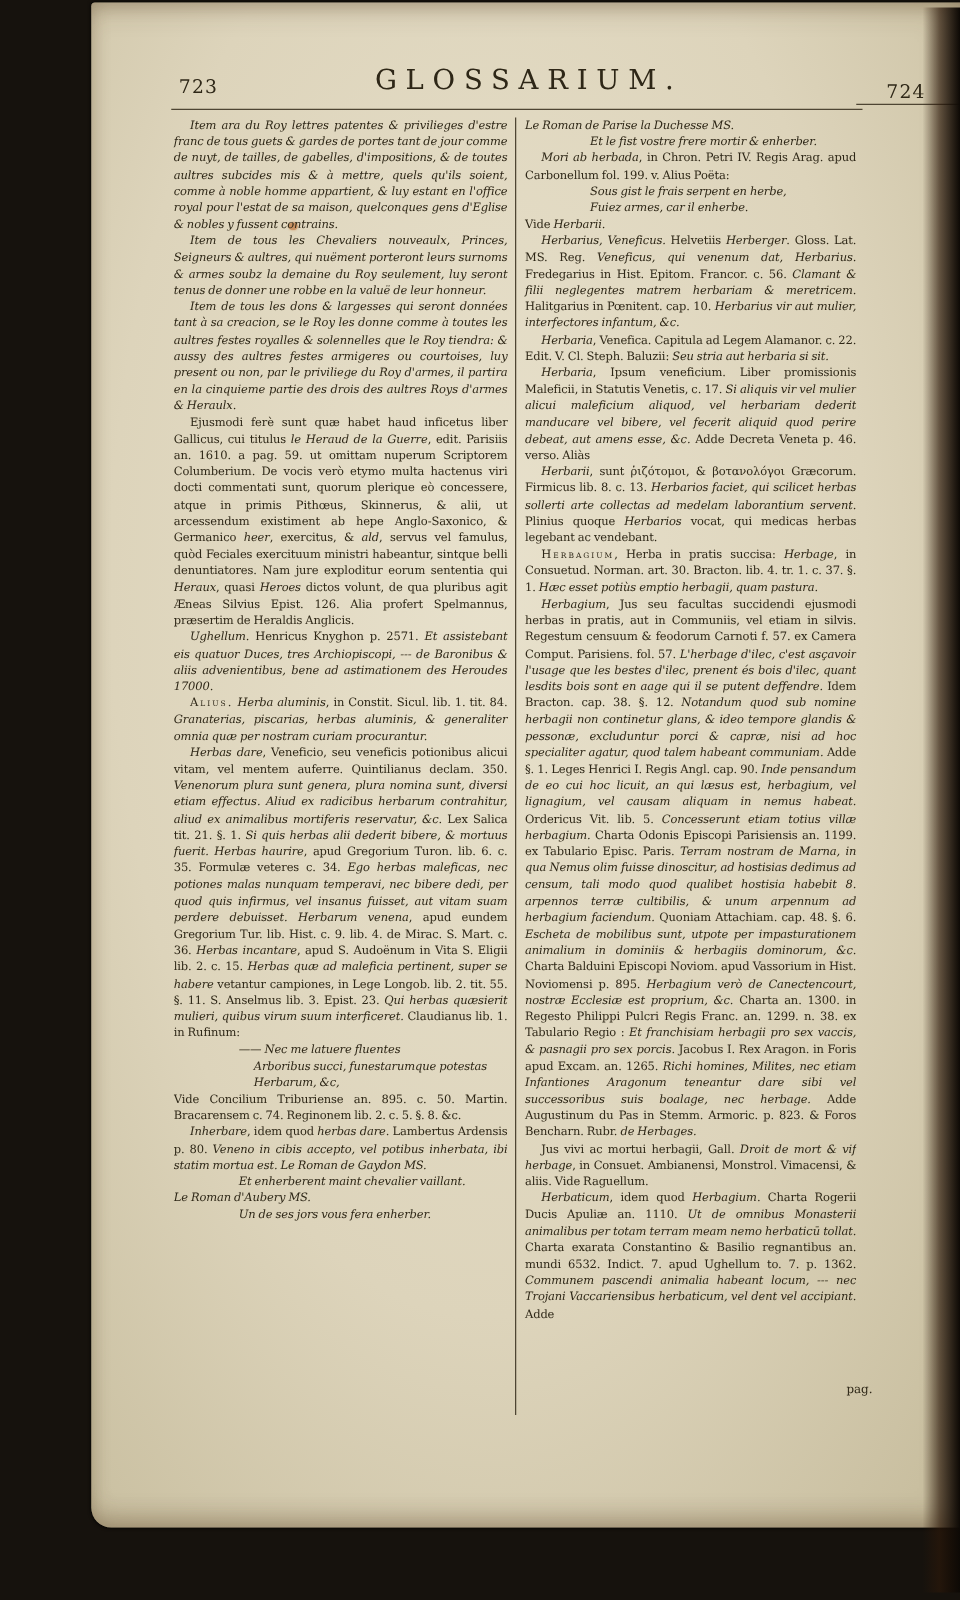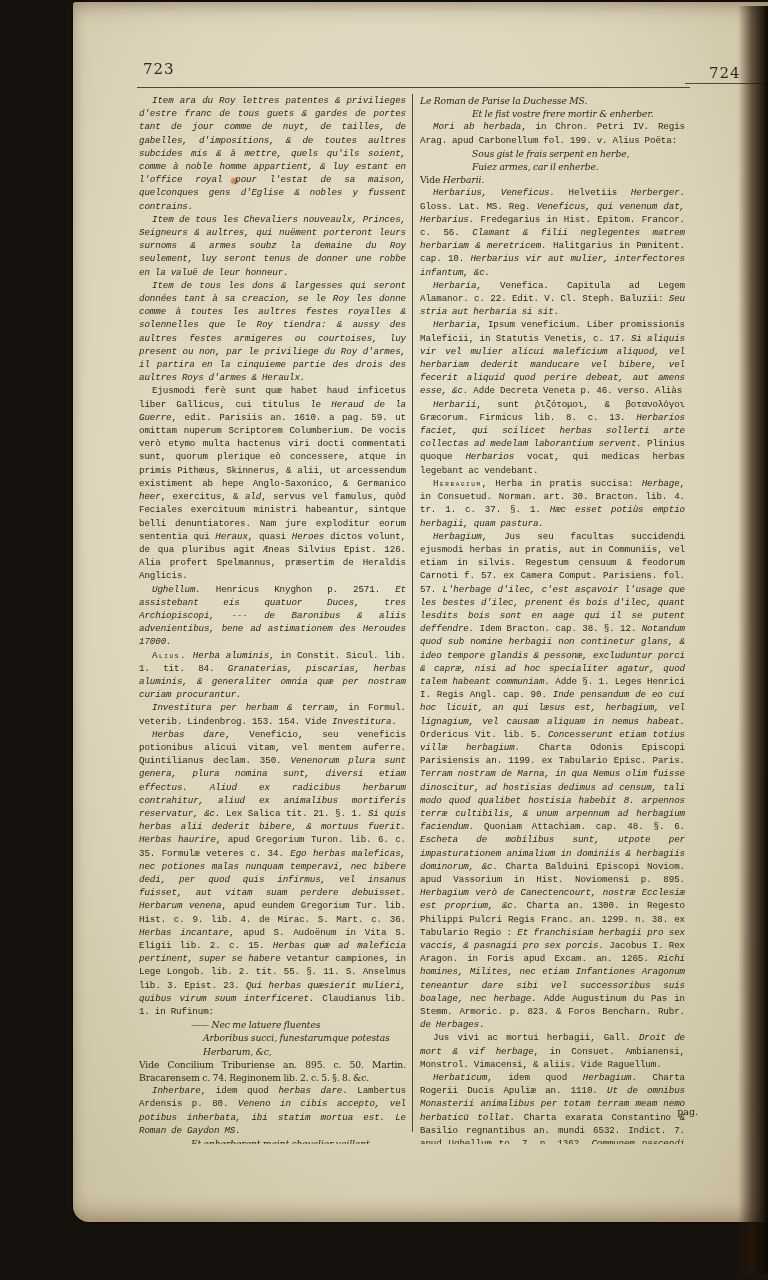--- a/index.html
+++ b/index.html
@@ -56,52 +56,52 @@
   }
   .col{
     height:1050px;overflow:hidden;
     font-size:9.2px;line-height:13.2px;text-align:justify;
     letter-spacing:-0.1px;word-spacing:-0.4px;
   }
   .col.left{width:273px;padding-right:6px;}
   .col.divider{width:1px;background:var(--rule);height:1038px;}
   .col.right{width:272px;padding-left:7px;}
   .col p{margin:0;}
-  .col p.ind{text-indent:13px;font-family:Liberation Mono, monospace;}
+  .col p.ind{text-indent:13px;}
   .col p.verse{padding-left:52px;text-align:left;}
   .col p.verse2{padding-left:64px;text-align:left;}
   span.i{font-style:italic;}
   span.r{font-style:normal;}
   span.sc{font-variant:small-caps;letter-spacing:1.6px;}
   .catchword{
     position:absolute;left:555px;top:1104px;width:70px;text-align:right;
     font-size:9.5px;color:var(--ink);
   }
 </style>
 </head>
 <body>
 
 <div class="binding-top"></div>
 
 <div class="book-page">
   <span class="pg-num left">723</span>
+  <span class="glos-title">GLOSSARIUM.</span>
   <span class="pg-num right">724</span>
   <div class="rule-main"></div>
   <div class="rule-right"></div>
   <div class="ink-stain"></div>
 
   <div class="cols">
     <div class="col left">
         <p class="ind"><span class="i">Item ara du Roy lettres patentes &amp; privilieges d'estre franc de tous guets &amp; gardes de portes tant de jour comme de nuyt, de tailles, de gabelles, d'impositions, &amp; de toutes aultres subcides mis &amp; à mettre, quels qu'ils soient, comme à noble homme appartient, &amp; luy estant en l'office royal pour l'estat de sa maison, quelconques gens d'Eglise &amp; nobles y fussent contrains.</span></p>
         <p class="ind"><span class="i">Item de tous les Chevaliers nouveaulx, Princes, Seigneurs &amp; aultres, qui nuëment porteront leurs surnoms &amp; armes soubz la demaine du Roy seulement, luy seront tenus de donner une robbe en la valuë de leur honneur.</span></p>
         <p class="ind"><span class="i">Item de tous les dons &amp; largesses qui seront données tant à sa creacion, se le Roy les donne comme à toutes les aultres festes royalles &amp; solennelles que le Roy tiendra: &amp; aussy des aultres festes armigeres ou courtoises, luy present ou non, par le priviliege du Roy d'armes, il partira en la cinquieme partie des drois des aultres Roys d'armes &amp; Heraulx.</span></p>
         <p class="ind"><span class="r">Ejusmodi ferè sunt quæ habet haud inficetus liber Gallicus, cui titulus </span><span class="i">le Heraud de la Guerre</span><span class="r">, edit. Parisiis an. 1610. a pag. 59. ut omittam nuperum Scriptorem Columberium.  De vocis verò etymo multa hactenus viri docti commentati sunt, quorum plerique eò concessere, atque in primis Pithœus, Skinnerus, &amp; alii, ut arcessendum existiment ab hepe Anglo-Saxonico, &amp; Germanico </span><span class="i">heer</span><span class="r">, exercitus, &amp; </span><span class="i">ald</span><span class="r">, servus vel famulus, quòd Feciales exercituum ministri habeantur, sintque belli denuntiatores.  Nam jure exploditur eorum sententia qui </span><span class="i">Heraux</span><span class="r">, quasi </span><span class="i">Heroes</span><span class="r"> dictos volunt, de qua pluribus agit Æneas Silvius Epist. 126.  Alia profert Spelmannus, præsertim de Heraldis Anglicis.</span></p>
         <p class="ind"><span class="i">Ughellum.</span><span class="r">  Henricus Knyghon p. 2571.  </span><span class="i">Et assistebant eis quatuor Duces, tres Archiopiscopi, --- de Baronibus &amp; aliis advenientibus, bene ad astimationem des Heroudes 17000.</span></p>
         <p class="ind"><span class="sc">Alius.</span><span class="r"> </span><span class="i">Herba aluminis</span><span class="r">, in Constit. Sicul. lib. 1. tit. 84. </span><span class="i">Granaterias, piscarias, herbas aluminis, &amp; generaliter omnia quæ per nostram curiam procurantur.</span></p>
-        <p class="ind"><span class="i">Investitura per herbam &amp; terram</span><span class="r">, in Formul. veterib. Lindenbrog. 153. 154.  Vide </span><span class="i">Investitura.</span></p>
         <p class="ind"><span class="i">Herbas dare</span><span class="r">, Veneficio, seu veneficis potionibus alicui vitam, vel mentem auferre. Quintilianus declam. 350. </span><span class="i">Venenorum plura sunt genera, plura nomina sunt, diversi etiam effectus. Aliud ex radicibus herbarum contrahitur, aliud ex animalibus mortiferis reservatur, &amp;c.</span><span class="r"> Lex Salica tit. 21. §. 1. </span><span class="i">Si quis herbas alii dederit bibere, &amp; mortuus fuerit. Herbas haurire</span><span class="r">, apud Gregorium Turon. lib. 6. c. 35. Formulæ veteres c. 34. </span><span class="i">Ego herbas maleficas, nec potiones malas nunquam temperavi, nec bibere dedi, per quod quis infirmus, vel insanus fuisset, aut vitam suam perdere debuisset. Herbarum venena</span><span class="r">, apud eundem Gregorium Tur. lib. Hist. c. 9. lib. 4. de Mirac. S. Mart. c. 36. </span><span class="i">Herbas incantare</span><span class="r">, apud S. Audoënum in Vita S. Eligii lib. 2. c. 15. </span><span class="i">Herbas quæ ad maleficia pertinent, super se habere</span><span class="r"> vetantur campiones, in Lege Longob. lib. 2. tit. 55. §. 11.  S. Anselmus lib. 3. Epist. 23. </span><span class="i">Qui herbas quæsierit mulieri, quibus virum suum interficeret.</span><span class="r"> Claudianus lib. 1. in Rufinum:</span></p>
         <p class="verse"><span class="i">—— Nec me latuere fluentes</span></p>
         <p class="verse2"><span class="i">Arboribus succi, funestarumque potestas</span></p>
         <p class="verse2"><span class="i">Herbarum, &amp;c,</span></p>
         <p><span class="r">Vide Concilium Triburiense an. 895. c. 50. Martin. Bracarensem c. 74. Reginonem lib. 2. c. 5. §. 8. &amp;c.</span></p>
         <p class="ind"><span class="i">Inherbare</span><span class="r">, idem quod </span><span class="i">herbas dare</span><span class="r">. Lambertus Ardensis p. 80. </span><span class="i">Veneno in cibis accepto, vel potibus inherbata, ibi statim mortua est. Le Roman de Gaydon MS.</span></p>
         <p class="verse"><span class="i">Et enherberent maint chevalier vaillant.</span></p>
         <p><span class="i">Le Roman d'Aubery MS.</span></p>
         <p class="verse"><span class="i">Un de ses jors vous fera enherber.</span></p>
       </div>

